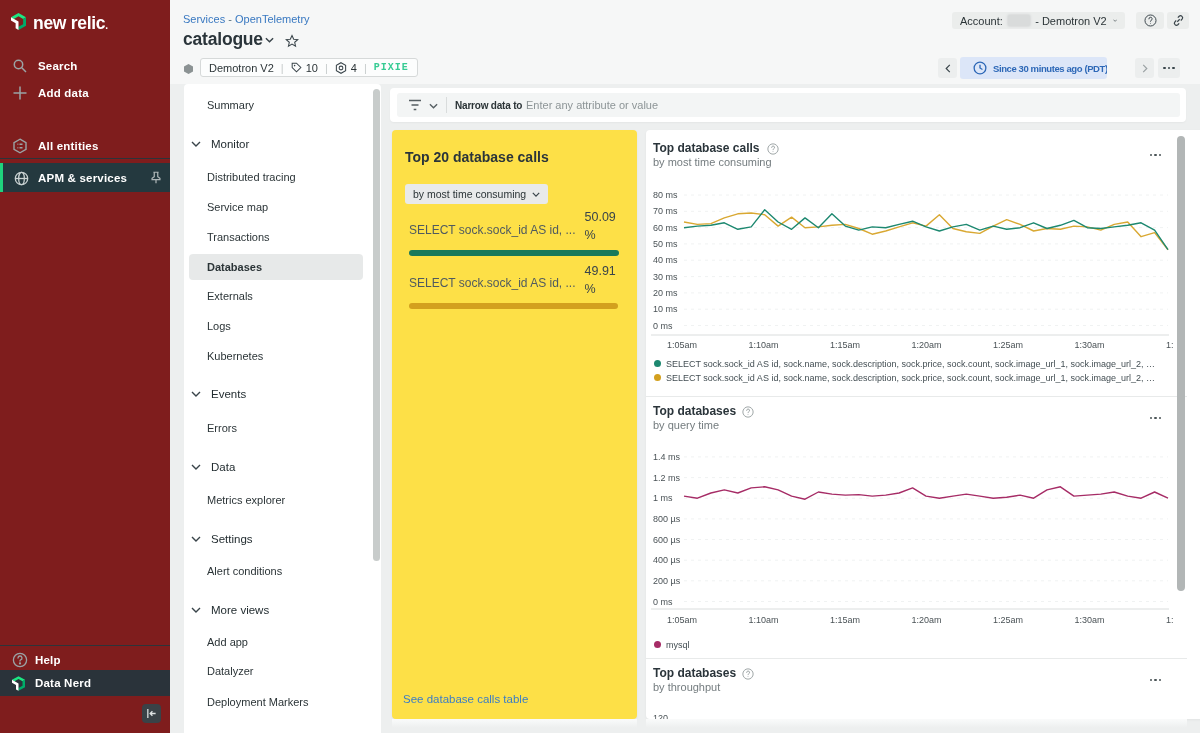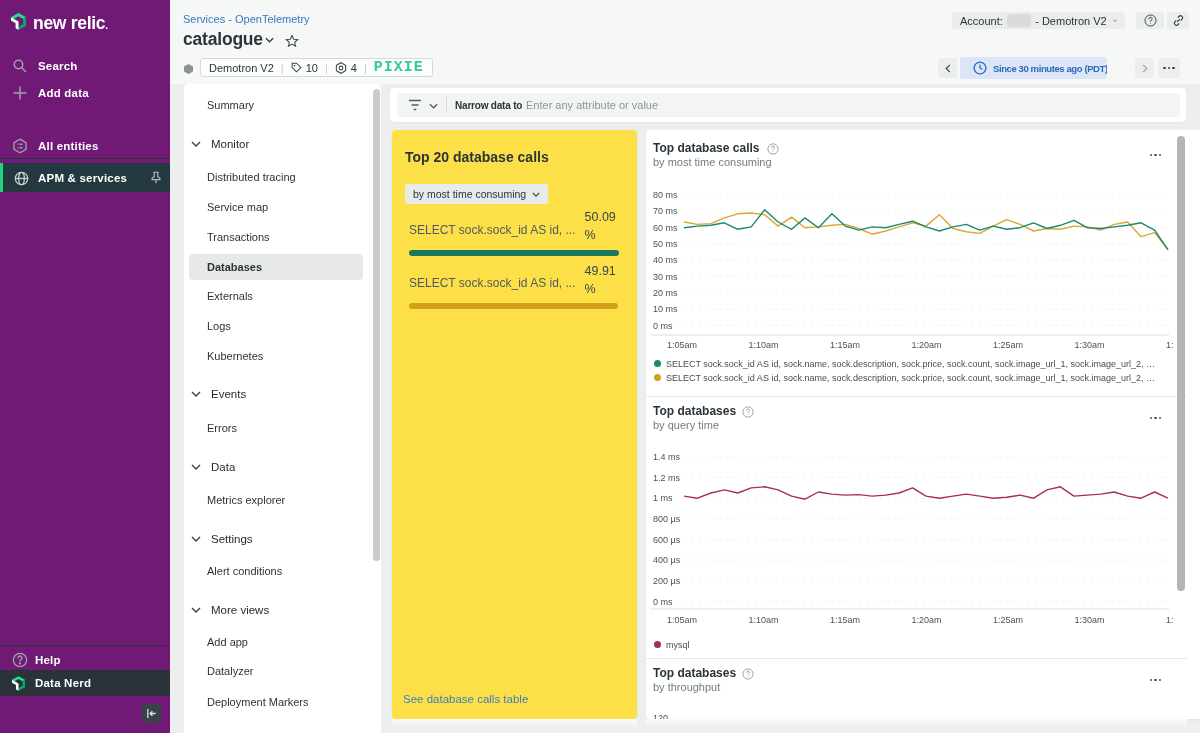--- a/index.html
+++ b/index.html
@@ -1,42 +1,42 @@
 <!DOCTYPE html>
 <html><head>
 <meta charset="utf-8">
 <style>
 * { margin:0; padding:0; box-sizing:border-box; }
 html,body { width:1200px; height:733px; overflow:hidden; }
 body { font-family:"Liberation Sans",sans-serif; background:#edefef; position:relative; }
 .abs { position:absolute; }
 
 
-#sidebar { position:absolute; left:0; top:0; width:170px; height:733px; background:#701a75; z-index:5; }
+#sidebar { position:absolute; left:0; top:0; width:170px; height:733px; background:#7f1d1d; z-index:5; }
 .sb-item { position:absolute; left:0; width:170px; height:28px; }
 .sb-item svg { position:absolute; left:12px; top:50%; margin-top:-8px; }
 .sb-item .lbl { position:absolute; left:38px; top:50%; transform:translateY(-50%); color:#fff; font-size:11.5px; font-weight:bold; letter-spacing:.2px; white-space:nowrap; }
 #apm-row { background:#24393f; border-left:3px solid #1fd47d; }
 #apm-row .lbl { left:35px; }
 #apm-row svg.ic { left:11px; }
 .sb-sep { position:absolute; left:0; width:170px; height:1px; background:#2c343a; }
 #datanerd-row { background:#2a333a; }
 
 
 #header { position:absolute; left:170px; top:0; width:1030px; height:84px; background:#f6f7f7; }
 #crumbs { position:absolute; left:13px; top:13px; font-size:11px; color:#3878c1; }
 #crumbs .dash { color:#56707d; }
 #title { position:absolute; left:13px; top:29px; font-size:17.5px; font-weight:bold; color:#2a343a; letter-spacing:-.2px; }
 #title-caret { position:absolute; left:95px; top:37px; }
 #title-star { position:absolute; left:115px; top:34px; }
 #taghex { position:absolute; left:14px; top:64px; }
 #tagpill { position:absolute; left:30px; top:58px; height:19px; background:#fcfdfd; border:1px solid #d6d9d9; border-radius:3px; display:flex; align-items:center; padding:0 8px; font-size:11px; color:#2b3437; white-space:nowrap; }
 #tagpill .sep { color:#c6cccc; margin:0 7px; font-size:11px; }
 #tagpill svg { margin-right:4px; }
-#pixie { font-family:"Liberation Mono",monospace; font-weight:bold; color:#35cb93; font-size:15px; letter-spacing:1px; }
+#pixie { font-family:"Liberation Mono",monospace; font-weight:bold; color:#35cb93; font-size:10px; letter-spacing:1px; }
 
 
 .graypill { position:absolute; background:#ebedec; border-radius:3px; }
 #acct { left:782px; top:12px; width:173px; height:17px; font-size:11px; color:#2b3437; display:flex; align-items:center; padding:0 8px; white-space:nowrap; }
 #acct .redact { display:inline-block; width:42px; height:11px; background:#d9dbdb; border-radius:2px; margin:0 5px; box-shadow:0 0 2px 1px #d9dbdb; }
 
 .timebtn { position:absolute; top:58px; height:20px; background:#eceeee; border-radius:3px; display:flex; align-items:center; justify-content:center; }
 #timepill { position:absolute; left:790px; top:57px; width:147px; height:22px; background:#dce6f8; border-radius:3px; color:#2d68b7; font-size:9.5px; font-weight:bold; letter-spacing:-.4px; white-space:nowrap; overflow:hidden; }
 #timepill svg { margin-right:6px; display:block; flex:none; }
 

